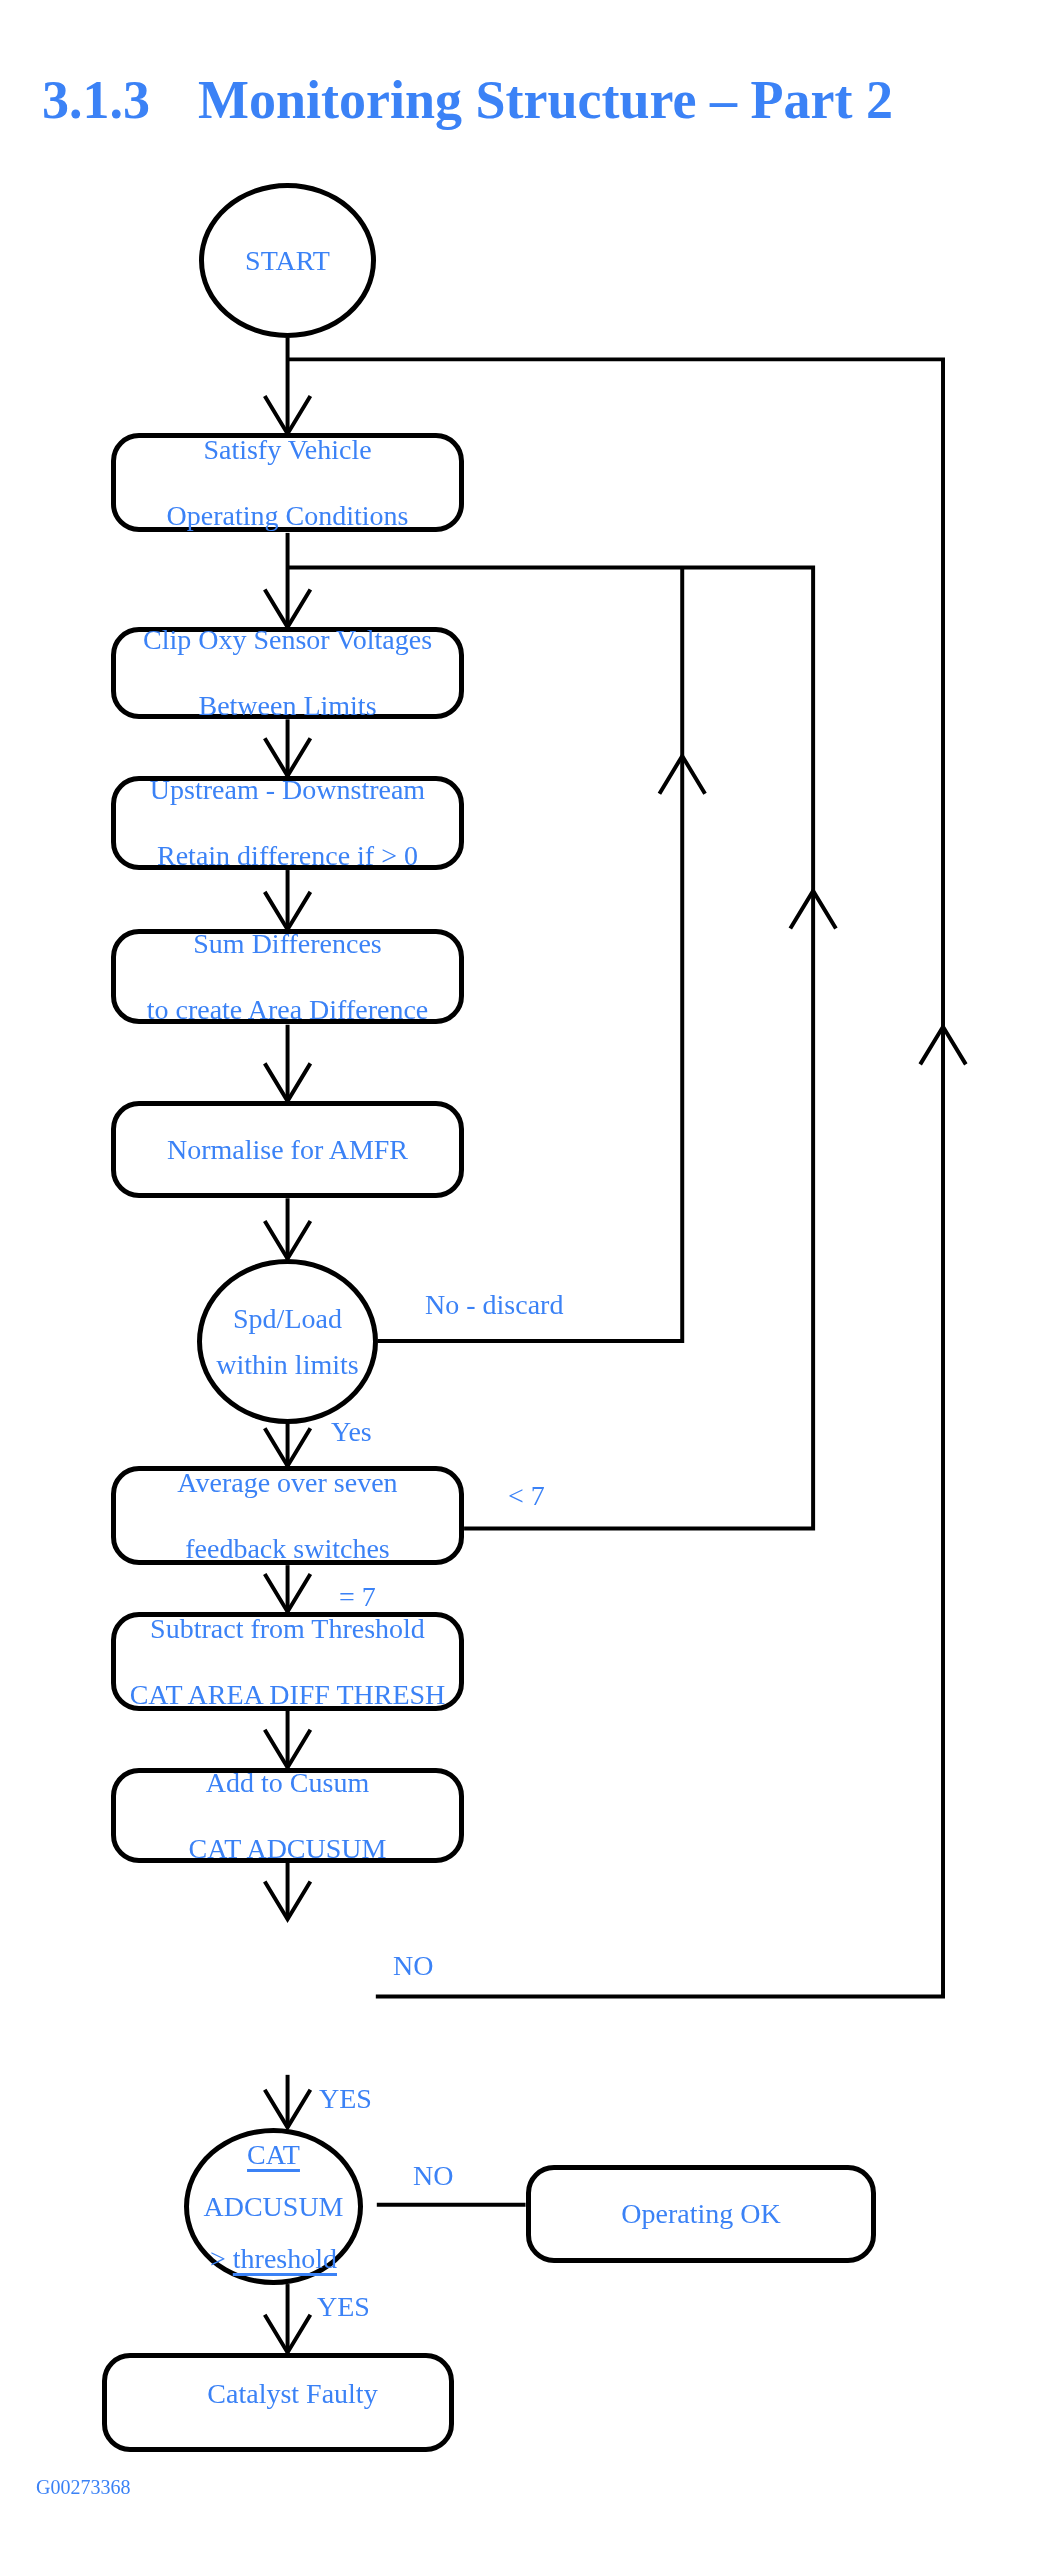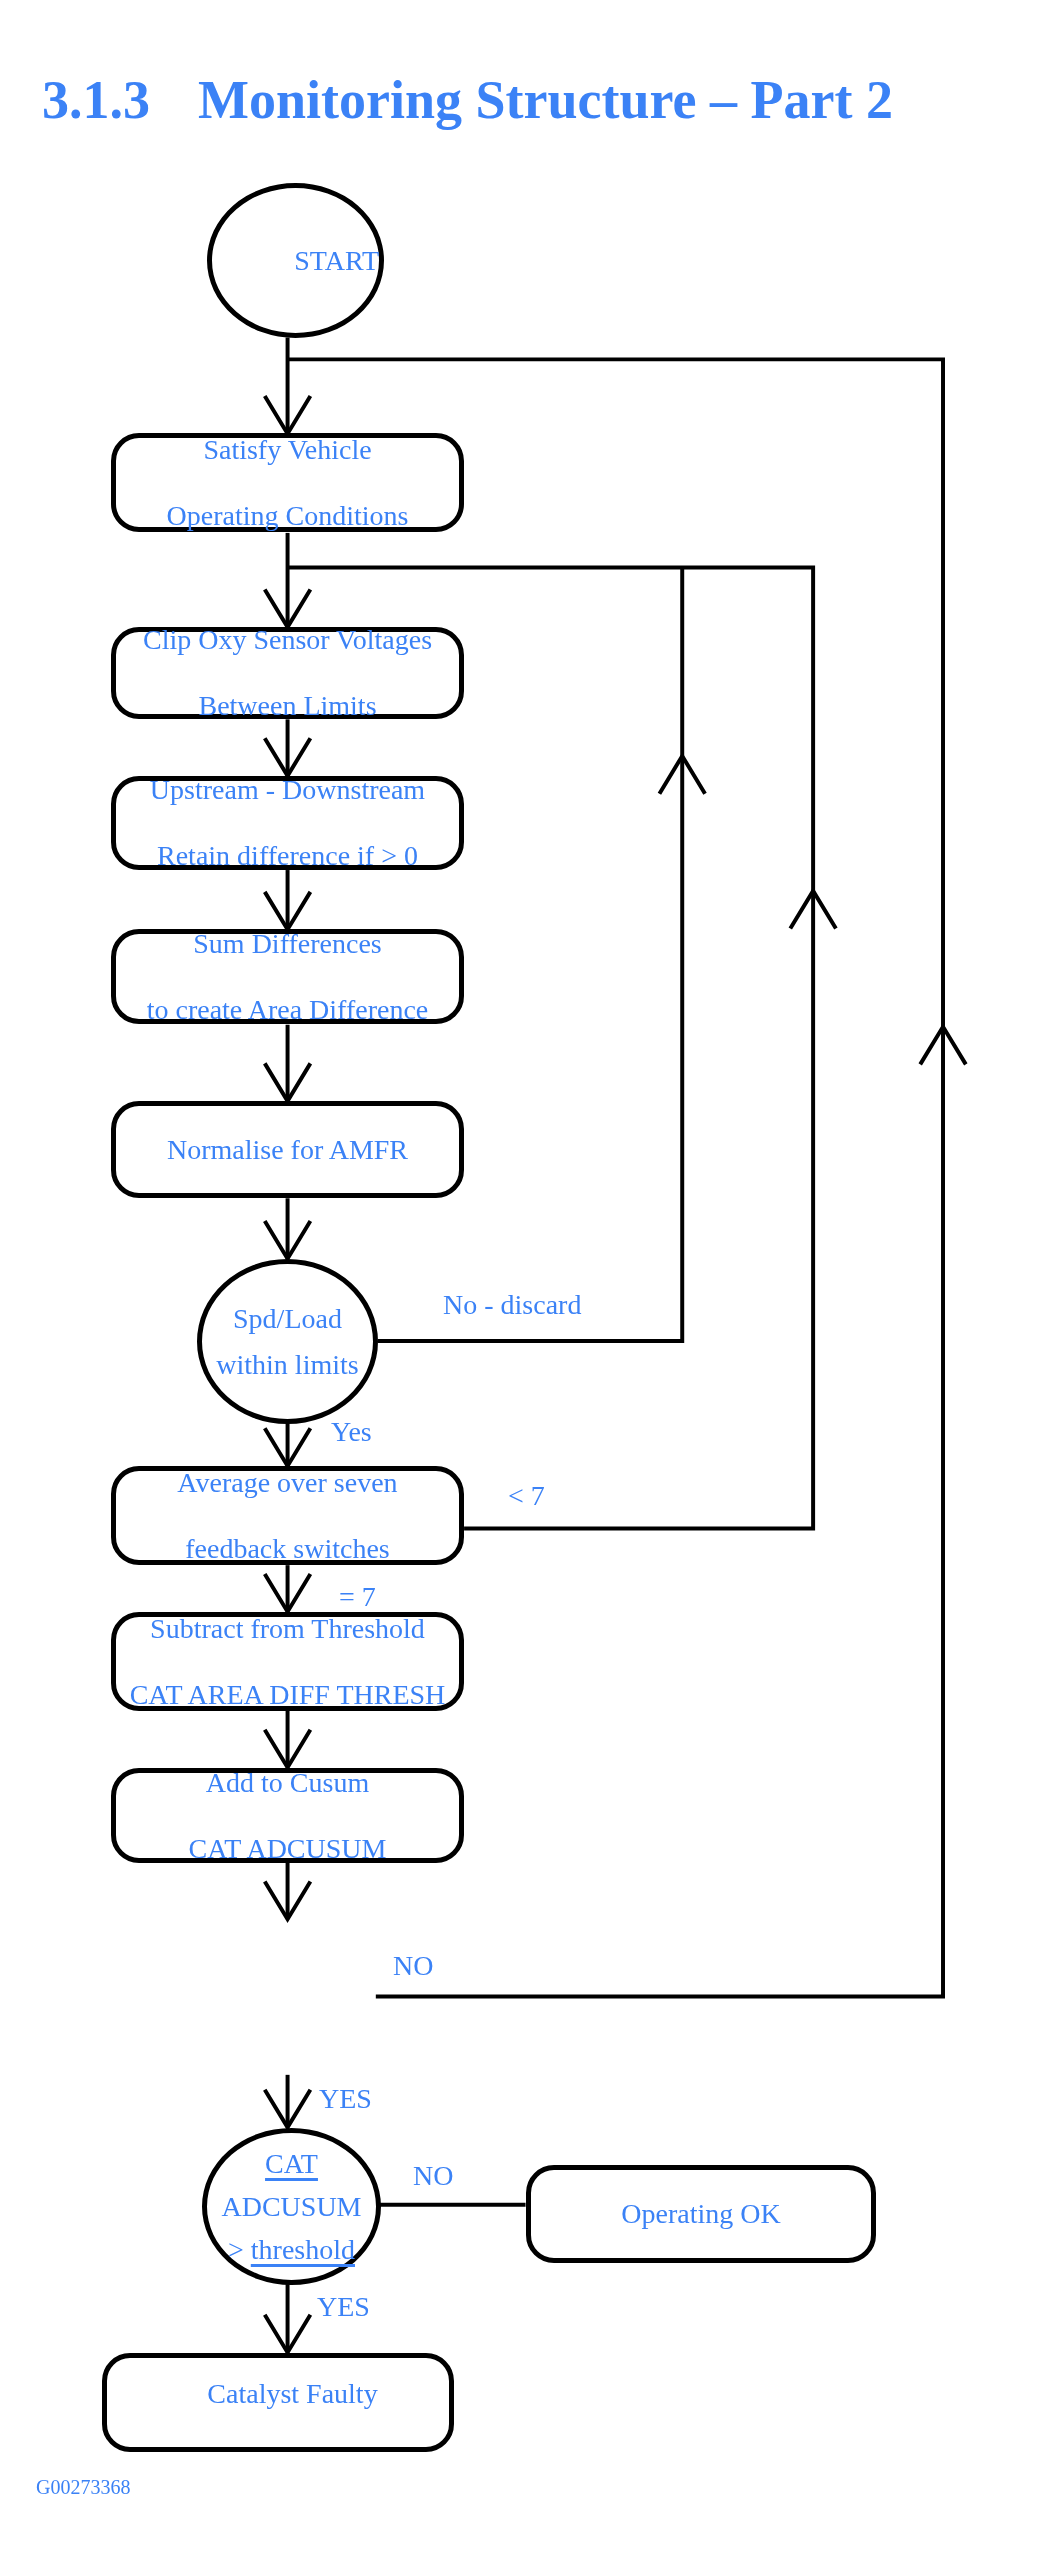--- a/index.html
+++ b/index.html
@@ -75,21 +75,21 @@
       <path d="M665,800 L688,762 L711,800"></path>
       <path d="M797,936 L820,898 L843,936"></path>
       <path d="M928,1073 L951,1035 L974,1073"></path>
     </g>
   </svg>
 
   <div class="title">
     <span class="sec">3.1.3</span><span>Monitoring Structure – Part 2</span>
   </div>
 
-  <div class="node circle" style="left:207px;top:183px;width:177px;height:155px;align-items:flex-end;">
+  <div class="node circle" style="left:199px;top:183px;width:177px;height:155px;">
     <div>START</div>
   </div>
 
   <div class="node rect" style="left:111px;top:433px;width:353px;height:99px;">
     <div>Satisfy Vehicle</div>
     <div>Operating Conditions</div>
   </div>
 
   <div class="node rect" style="left:111px;top:627px;width:353px;height:92px;">
     <div>Clip Oxy Sensor Voltages</div>
@@ -124,35 +124,35 @@
     <div>Subtract from Threshold</div>
     <div>CAT AREA DIFF THRESH</div>
   </div>
 
   <div class="node rect" style="left:111px;top:1768px;width:353px;height:95px;">
     <div>Add to Cusum</div>
     <div>CAT ADCUSUM</div>
   </div>
 
 
-  <div class="node circle c3" style="left:202px;top:2128px;width:179px;height:157px;">
+  <div class="node circle c3" style="left:184px;top:2128px;width:179px;height:157px;justify-content:space-between;">
     <div class="u">CAT</div>
     <div>ADCUSUM</div>
     <div><span>&gt; </span><span class="u">threshold</span></div>
   </div>
 
   <div class="node rect" style="left:526px;top:2165px;width:350px;height:98px;">
     <div>Operating OK</div>
   </div>
 
   <div class="node rect toptext" style="left:102px;top:2353px;width:352px;height:99px;">
     <div>Catalyst Faulty</div>
   </div>
 
-  <div class="elabel" style="left:443px;top:1289px;">No - discard</div>
+  <div class="elabel" style="left:425px;top:1289px;">No - discard</div>
   <div class="elabel" style="left:331px;top:1416px;">Yes</div>
   <div class="elabel" style="left:508px;top:1480px;">&lt; 7</div>
   <div class="elabel" style="left:339px;top:1581px;">= 7</div>
   <div class="elabel" style="left:393px;top:1950px;">NO</div>
   <div class="elabel" style="left:319px;top:2083px;">YES</div>
   <div class="elabel" style="left:413px;top:2160px;">NO</div>
   <div class="elabel" style="left:317px;top:2291px;">YES</div>
 
   <div class="figid">G00273368</div>
 

